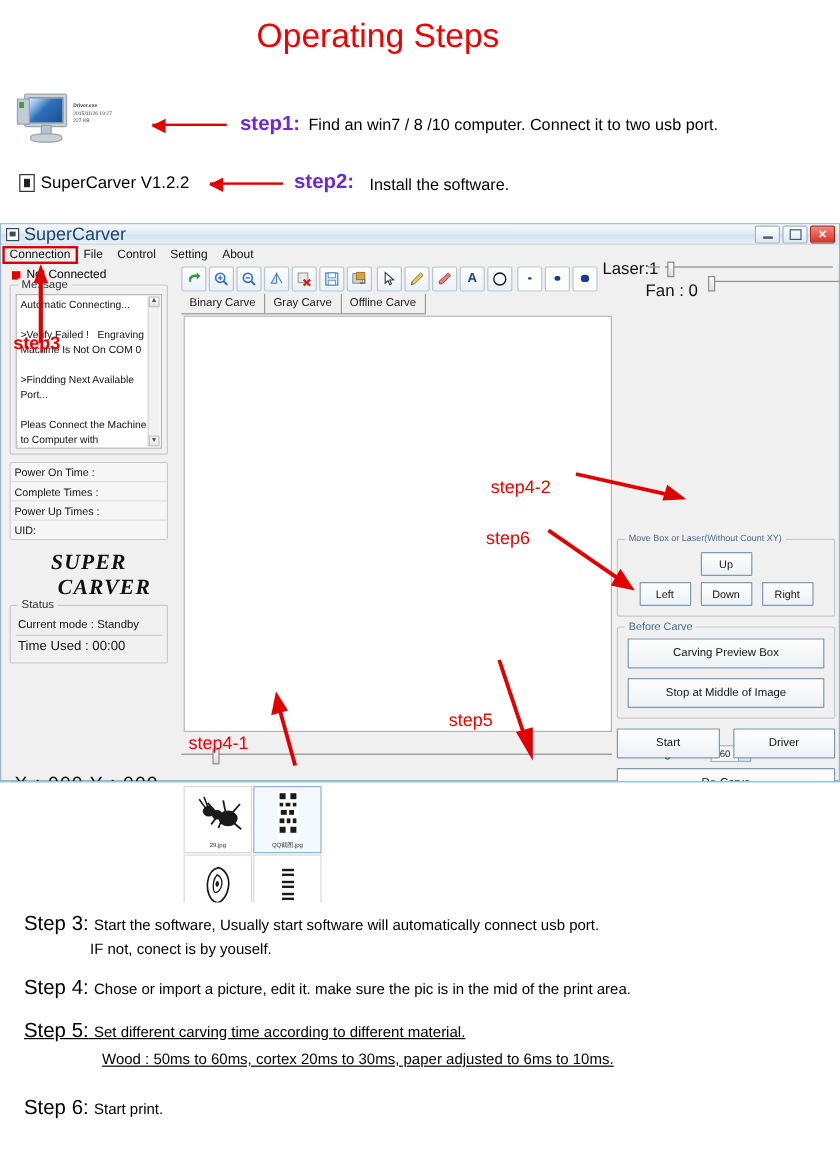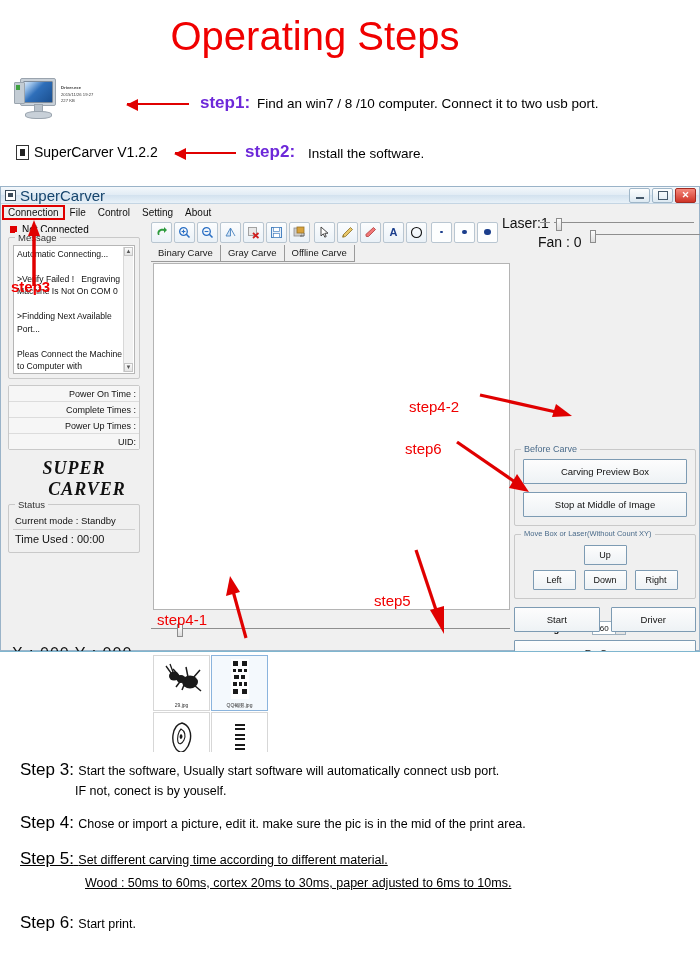--- a/index.html
+++ b/index.html
@@ -12,21 +12,21 @@
     font-family: "Liberation Sans", sans-serif;
     overflow: hidden;
   }
   .abs { position: absolute; }
 
   
   #doc-title {
     top: 14px; left: 0; width: 630px;
     text-align: center;
     color: #f00000;
-    font-size: 40px;
+    font-size: 28px;
     font-family: "Liberation Sans", sans-serif;
     letter-spacing: 0px;
   }
 
   
   .step-head {
     font-weight: bold; font-size: 17px; color: #6d28d9;
     font-family: "Liberation Sans", sans-serif;
   }
   .step-body { font-size: 13.5px; color: #000; }
@@ -132,21 +132,21 @@
   .sb-arrow {
     position:absolute; left:0; width:9px; height:9px;
     background:linear-gradient(to bottom,#fbfbfb,#e4e4e4); border:1px solid #c4c4c4;
     box-sizing:border-box; font-size:6px; line-height:7px; text-align:center; color:#555;
   }
   .sb-arrow.up { top:0; } .sb-arrow.down { bottom:0; }
 
   #info-box { margin:6px 4px 0 4px; }
   .info-row {
     font-size:9px; color:#111; padding:2.5px 3px;
-    border-bottom:1px solid #dcdcdc; background:#f6f6f6;text-align:right;
+    border-bottom:1px solid #dcdcdc; background:#f6f6f6;
   }
   .info-row:last-child{ border-bottom:none; }
 
   #brand {
     margin:8px 0 4px 0; text-align:center;
     font-family:"Liberation Serif", serif; font-weight:bold; font-style:italic;
     color:#111;
   }
   #brand .l1 { font-size:18px; letter-spacing:1px; }
   #brand .l2 { font-size:18px; letter-spacing:1px; padding-left:26px; }
@@ -476,36 +476,36 @@
       <div class="spin-btns">
           <span>▲</span>
           <span>▼</span>
         </div>
     </div>
     <div style="margin-left:5px; font-size:9.5px; font-weight:bold; color:#111;">ms</div>
   </div>
 
   <div class="abs" id="right-col">
 
+    <div class="gbox rbox" style="padding-top:10px;">
+      <div class="legend" style="color:#4a6b8a; font-size:7.5px;">Move Box or Laser(Without Count XY)</div>
+      <div class="navrow" style="margin-bottom:5px;">
+        <div class="navbtn">Up</div>
+      </div>
+      <div class="navrow">
+        <div class="navbtn">Left</div>
+        <div class="navbtn">Down</div>
+        <div class="navbtn">Right</div>
+      </div>
+    </div>
+
     <div class="gbox rbox">
       <div class="legend" style="color:#4a6b8a;">Before Carve</div>
       <div class="rbtn">Carving Preview Box</div>
       <div class="rbtn" style="margin-top:8px;">Stop at Middle of Image</div>
-    </div>
-
-    <div class="gbox rbox" style="padding-top:10px;">
-      <div class="legend" style="color:#4a6b8a; font-size:7.5px;">Move Box or Laser(Without Count XY)</div>
-      <div class="navrow" style="margin-bottom:5px;">
-        <div class="navbtn">Up</div>
-      </div>
-      <div class="navrow">
-        <div class="navbtn">Left</div>
-        <div class="navbtn">Down</div>
-        <div class="navbtn">Right</div>
-      </div>
     </div>
 
     <div style="display:flex; gap:11px; margin-bottom:8px;">
       <div class="rbtn" style="flex:1;">Start</div>
       <div class="rbtn" style="flex:1;">Driver</div>
     </div>
     <div class="rbtn" style="margin-bottom:10px;">Re-Carve</div>
 
     <div class="gbox rbox" style="padding:12px 8px 12px 8px;">
       <div class="legend" style="color:#4a6b8a;">Effect adjustment</div>

